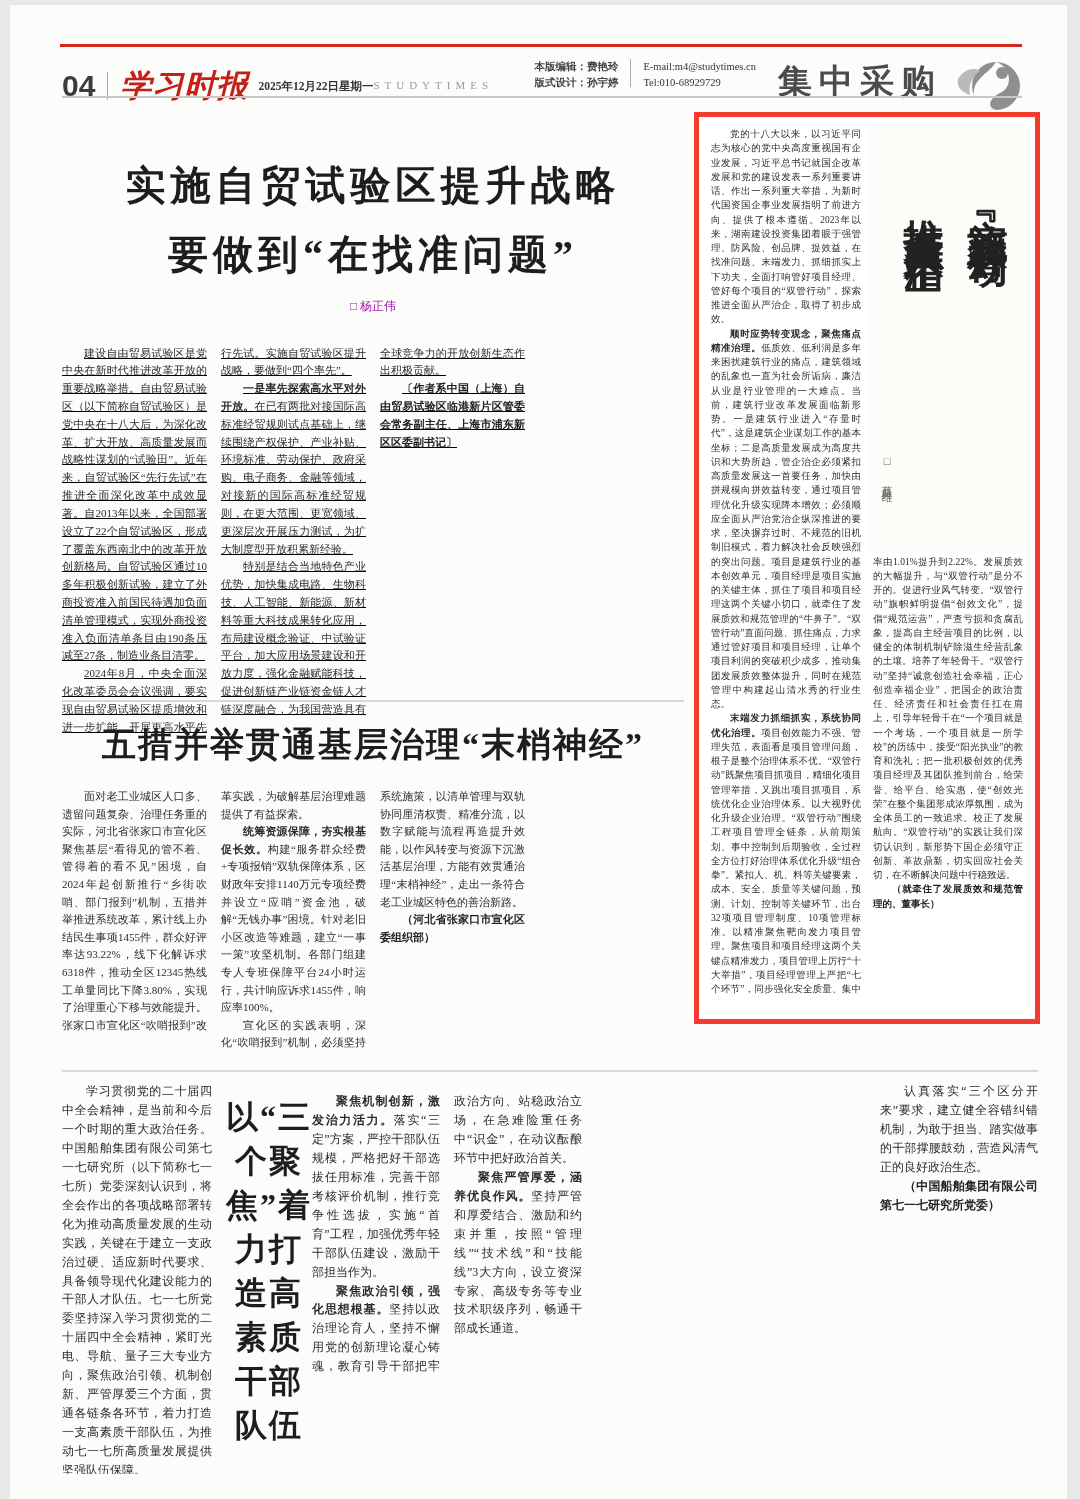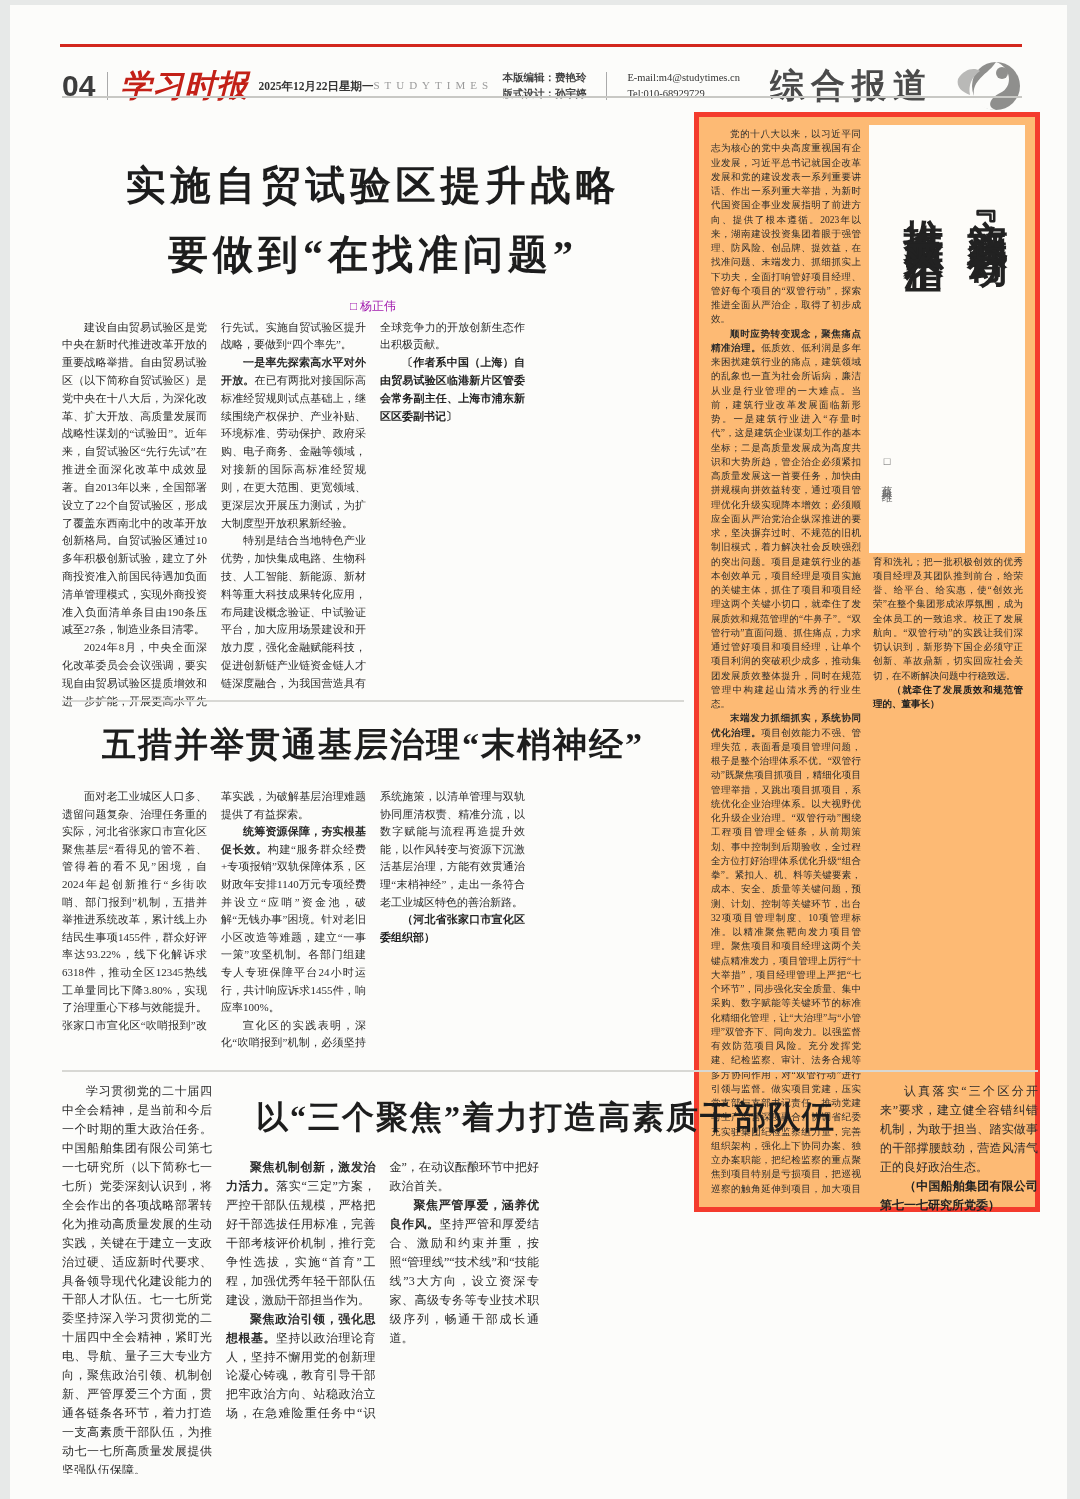--- a/index.html
+++ b/index.html
@@ -9,63 +9,63 @@
 
   
   .red-rule{position:absolute;left:60px;right:58px;top:44px;height:3px;background:#d3271d;}
   .hdr{position:absolute;left:62px;right:58px;top:66px;height:40px;display:flex;align-items:center;}
   .pageno{font-size:30px;font-weight:700;color:#3c3c3c;font-family:"Liberation Sans",sans-serif;}
   .vdiv{width:1px;height:28px;background:#aaa;margin:0 12px;}
   .masthead{font-size:31px;font-weight:700;color:#c32017;letter-spacing:1px;font-style:italic;}
   .mh-right{margin-left:10px;display:flex;flex-direction:row;line-height:1.25;}
   .mh-date{font-size:11.5px;color:#333;font-weight:700;}
   .mh-en{font-size:11px;color:#9a9a9a;letter-spacing:5px;}
-  .hdr-right{margin-left:auto;display:flex;align-items:center;gap:8px;}
+  .hdr-right{margin-left:auto;display:flex;}
   .ed-block{font-size:10.5px;color:#444;line-height:1.5;font-weight:700;}
   .mail-block{font-size:10.5px;color:#333;line-height:1.5;}
   .section-title{font-size:34px;font-weight:700;color:#4b4b4b;letter-spacing:7px;margin:0 14px 0 22px;
                  font-family:"Liberation Sans",sans-serif;}
   .gray-rule{position:absolute;left:62px;right:58px;top:96px;height:2px;background:#c8c8c4;}
 
   
   .para{margin:0;text-indent:2em;text-align:justify;color:#2b2b2b;}
   .lead{font-weight:700;}
   .attribution{font-weight:700;color:#222;}
 
   
   .art1{position:absolute;left:62px;top:108px;width:622px;height:590px;}
   .art1 .hl{font-size:40px;font-weight:700;color:#1d1d1d;text-align:center;line-height:1.32;letter-spacing:5px;margin:16px;}
   .art1 .hl-wrap{padding-top:36px;}
   .byline{text-align:center;font-size:12px;color:#a21caf;}
-  .art1 .cols{margin-top:4px;height:400px;column-count:4;column-gap:14px;column-fill:auto;overflow:hidden;}
+  .art1 .cols{margin-top:30px;height:400px;column-count:4;column-gap:14px;column-fill:auto;overflow:hidden;text-decoration:underline;}
   .art1 .para{font-size:11px;line-height:1.62;}
 
   
-  .hibox{position:absolute;left:694px;top:112px;width:346px;height:1100px;box-sizing:border-box;
-         border:5px solid #f43b2d;background:#fdba74;padding:10px 12px;}
+  .hibox{position:absolute;left:694px;top:112px;width:346px;height:912px;box-sizing:border-box;
+         border:5px solid #f43b2d;background:#ffffff;padding:10px 12px;}
   .hibox .cols{height:100%;column-count:2;column-gap:12px;column-fill:auto;overflow:hidden;}
   .hibox .para{font-size:9.5px;line-height:1.5;}
   .v-head{position:absolute;top:8px;right:10px;width:156px;height:428px;background:#fdfcf9;}
   .v-title{position:absolute;top:62px;right:6px;height:360px;writing-mode:vertical-rl;
            font-size:40px;font-weight:700;color:#222;line-height:1.6;letter-spacing:5px;}
   .v-title span{display:block;}
   .v-byline{position:absolute;left:10px;top:330px;writing-mode:vertical-rl;font-size:11px;color:#666;letter-spacing:3px;}
 
   
   .div2{position:absolute;left:62px;top:700px;width:622px;height:2px;background:#d8d8d4;}
   .art2{position:absolute;left:62px;top:708px;width:622px;height:352px;}
   .art2 .hl{font-size:34px;font-weight:700;color:#1d1d1d;text-align:center;letter-spacing:2px;margin:0;padding-top:14px;}
   .art2 .cols{margin-top:20px;height:270px;column-count:4;column-gap:14px;column-fill:auto;overflow:hidden;}
   .art2 .para{font-size:11px;line-height:1.6;}
 
   
   .div3{position:absolute;left:62px;top:1070px;width:976px;height:2px;background:#d8d8d4;}
   .art3{position:absolute;left:62px;top:1082px;width:976px;height:400px;display:flex;gap:14px;}
   .a3-left{width:150px;height:392px;overflow:hidden;}
-  .a3-center{flex:1;display:flex;flex-direction:column;}
+  .a3-center{flex:1;display:flex;flex-direction:row;}
   .a3-center .hl{font-size:32px;font-weight:700;color:#1d1d1d;text-align:center;letter-spacing:2px;margin:0;padding:14px 0 8px 0;}
   .a3-cols{height:298px;column-count:4;column-gap:14px;column-fill:auto;overflow:hidden;margin-top:10px;}
   .a3-right{width:158px;height:392px;overflow:hidden;}
   .art3 .para{font-size:12px;line-height:1.58;}
 
   .logo-icon{width:66px;height:54px;}
 </style>
 </head>
 <body>
 
@@ -83,21 +83,21 @@
   <span class="hdr-right">
     <span class="ed-block">
       <span>本版编辑：费艳玲</span><br>
       <span>版式设计：孙宇婷</span>
     </span>
     <span class="vdiv"></span>
     <span class="mail-block">
       <span>E-mail:m4@studytimes.cn</span><br>
       <span>Tel:010-68929729</span>
     </span>
-    <span class="section-title">综合报道</span>
+    <span class="section-title">集中采购</span>
     <svg class="logo-icon" viewBox="0 0 66 54">
       <circle cx="40" cy="27" r="24" fill="#8f8f8d"></circle>
       <path d="M40 3 C 55 8 58 28 44 34 C 34 39 30 48 40 51 C 20 51 12 34 22 22 C 28 14 34 12 40 3 Z" fill="#fcfcfa"></path>
       <circle cx="46" cy="14" r="6" fill="#8f8f8d"></circle>
       <path d="M2 20 C 8 10 18 8 24 12 C 16 18 12 26 14 36 C 6 33 0 28 2 20 Z" fill="#b9b9b7"></path>
     </svg>
   </span>
 </div>
 <div class="gray-rule"></div>
 

